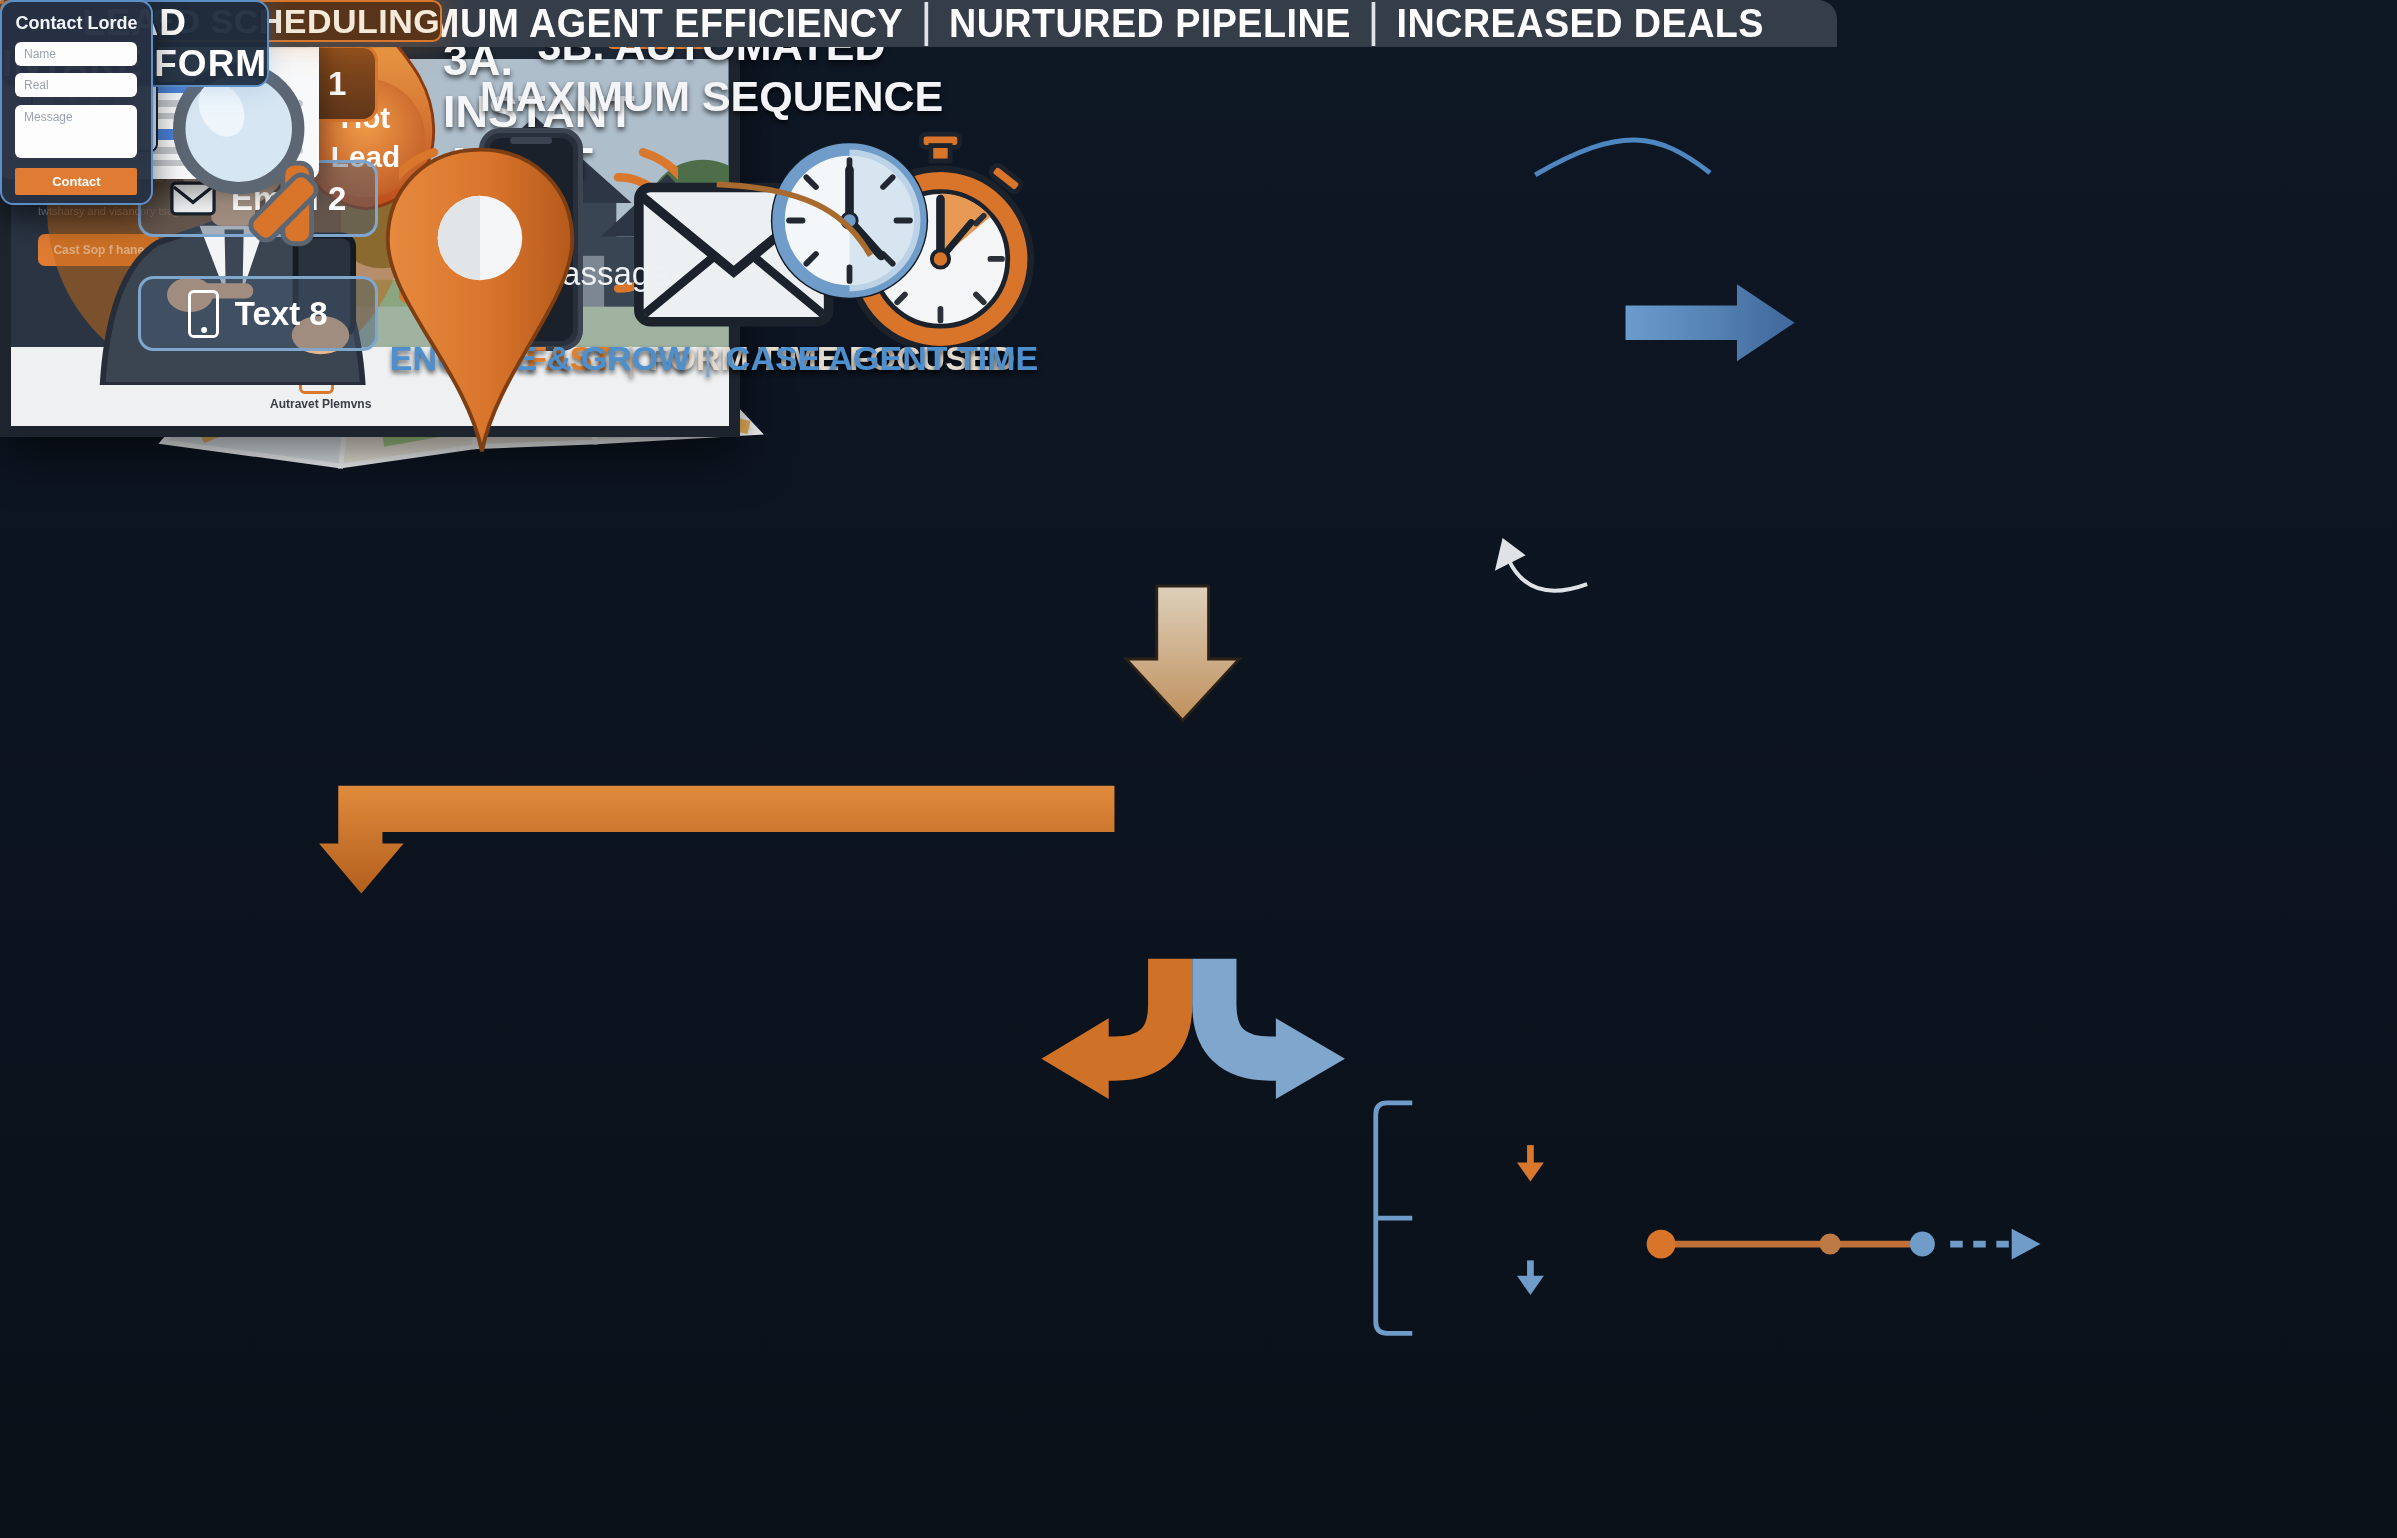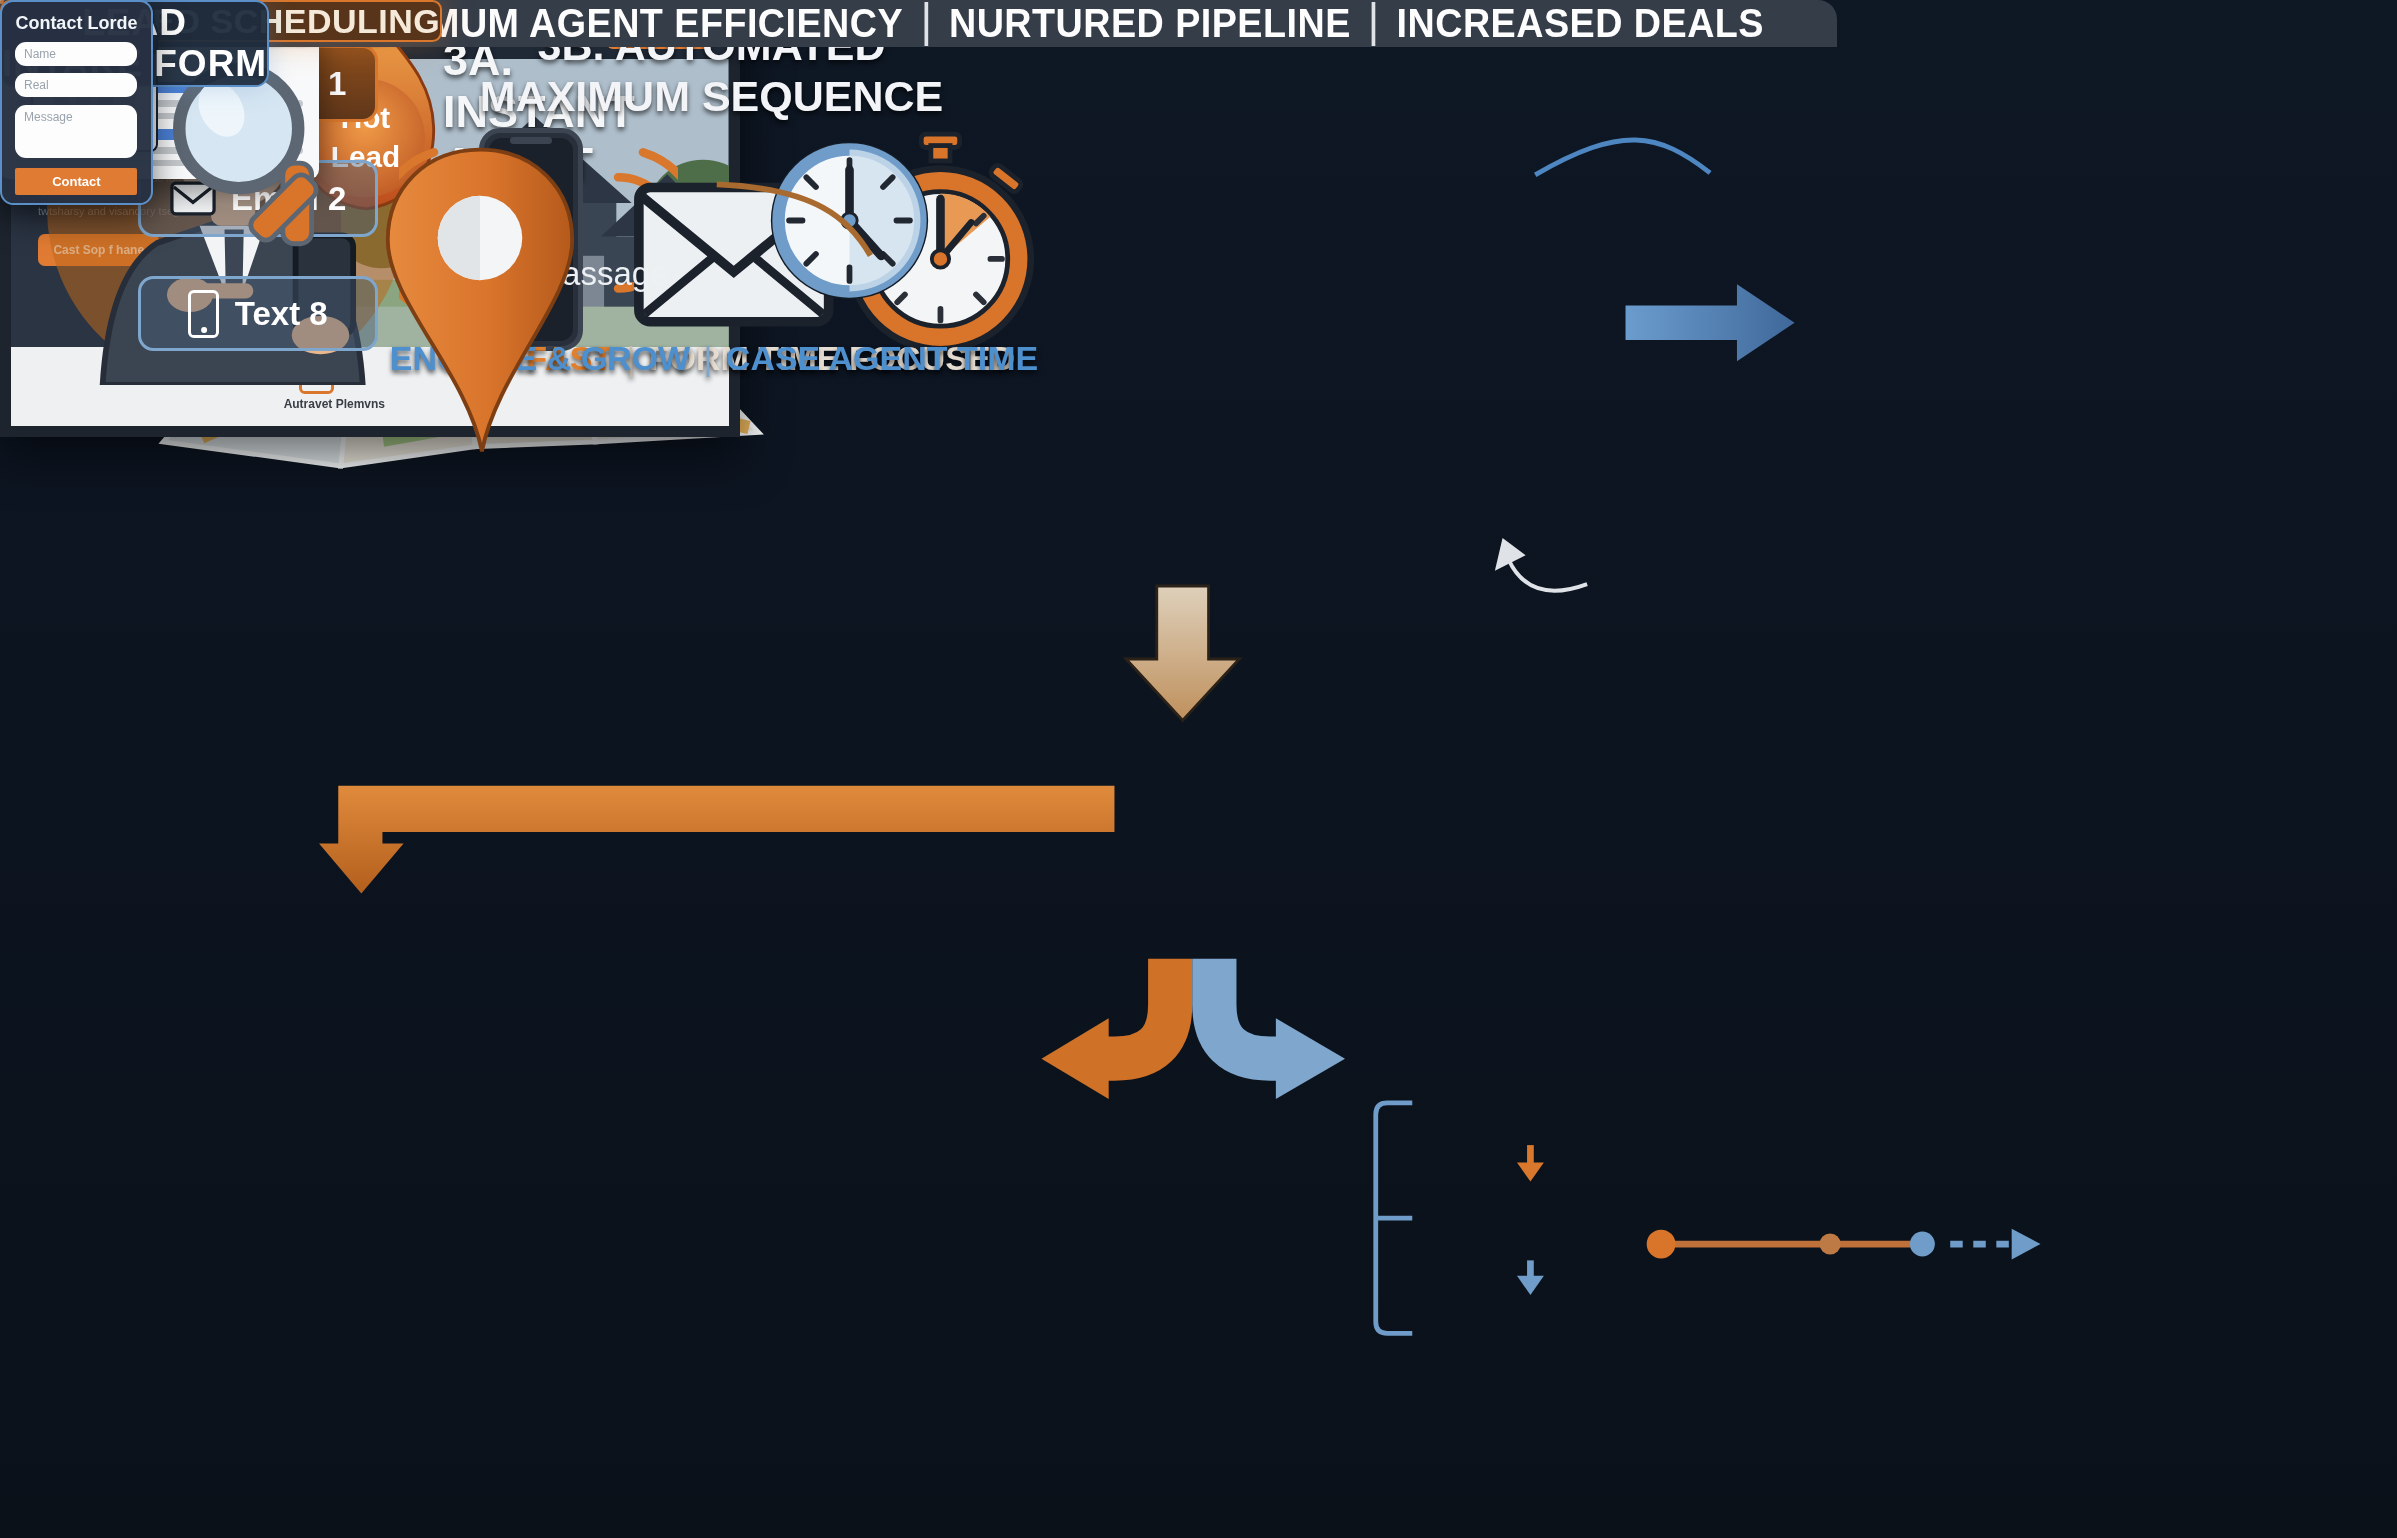--- a/index.html
+++ b/index.html
@@ -42,21 +42,21 @@
   .lap-hero-left{width:46%;padding:19px 9.6px 0 27px;box-sizing:border-box;}
   .lap-h1{font-size:40px;line-height:1.0;font-weight:700;color:#f2f4f6;text-shadow:0 1.9px 3.8px rgba(0,0,0,.5);}
   .lap-desc{margin-top:11.5px;font-size:11px;line-height:1.5;color:#8b95a3;}
   .lap-btnrow{display:flex;gap:11.5px;margin-top:15.4px;}
   .lap-btn1{background:#e07b33;border-radius:6.7px;padding:8.6px 15.4px;font-size:12px;font-weight:700;color:#fff;}
   .lap-btn2{border:1.9px solid #8e98a6;border-radius:6.7px;padding:6.7px 13.4px;font-size:12px;font-weight:700;color:#d6dce4;}
   .lap-hero-right{flex:1;}
   .lap-strip{height:79px;background:#eef0f2;position:relative;}
   .lap-check{position:absolute;left:288px;top:11.5px;width:29px;height:29px;border:3.8px solid #d9772c;
     border-radius:5.8px;color:#d9772c;font-size:23px;font-weight:700;display:flex;align-items:center;justify-content:center;}
-  .lap-featlabel{position:absolute;left:259px;top:50px;width:115px;text-align:right;font-size:12px;
+  .lap-featlabel{position:absolute;left:259px;top:50px;width:115px;text-align:left;font-size:12px;
     font-weight:700;color:#3a3f46;}
   #laptop-base{left:845;top:604;width:852;height:26;z-index:4;border-radius:3.8px 3.8px 15.4px 15.4px;
     background:linear-gradient(#f0f1f2,#aeb3b9);}
   #laptop-base .notch{width:163px;height:10.6px;margin:0 auto;background:#c2c7cb;border-radius:0 0 9.6px 9.6px;}
 
   
   #phone1{left:822;top:298;width:162;height:318;background:#323b48;border:6.7px solid #171d26;
     border-radius:25px;z-index:5;box-shadow:0 9.6px 25px rgba(0,0,0,.5);}
   .ph-screen{position:absolute;inset:4.8px;background:#f7f8fa;border-radius:17.3px;overflow:hidden;}
   .ph-notch{position:absolute;left:50%;top:0;transform:translateX(-50%);width:61px;height:10.6px;
@@ -76,21 +76,21 @@
   .cal-head{height:29px;background:#d9671f;border-radius:7.7px 7.7px 0 0;border:2.9px solid #1d242e;border-bottom:none;}
   .cal-body{height:96px;background:#f2f3f4;border-radius:0 0 7.7px 7.7px;border:2.9px solid #1d242e;border-top:none;
     display:grid;grid-template-columns:repeat(4,15.4px);grid-auto-rows:13.4px;gap:6.7px;justify-content:center;
     align-content:center;}
   .cal-cell{background:#b9bec4;}
   .cal-ring{position:absolute;top:-11.5px;width:11.5px;height:25px;background:#f4f5f6;border:2.9px solid #1d242e;border-radius:5.8px;}
 
   #contact-card{left:1328;top:368;width:218;height:240;background:rgba(38,49,66,.97);border:2.9px solid #5b8fc7;
     border-radius:13.4px;z-index:8;box-shadow:0 11.5px 33px rgba(0,0,0,.55);padding:7.7px 13.4px;box-sizing:border-box;}
   .cf-title{text-align:center;font-size:18px;font-weight:700;color:#f2f5f8;margin:3.8px 0 1.9px;}
-  .cf-field{background:#fdfdfd;border-radius:11px;margin-top:7.7px;padding:4.8px 8.6px;font-size:12px;color:#9aa3ad;}
+  .cf-field{background:#fdfdfd;border-radius:6px;margin-top:7.7px;padding:4.8px 8.6px;font-size:12px;color:#9aa3ad;}
   .cf-msg{height:44px;}
   .cf-btn{margin-top:9.6px;background:#e07b33;border-radius:2px;height:27px;color:#fff;
     font-size:13px;font-weight:700;}
   #leadintake-badge{left:1548;top:420;width:272;height:128;background:rgba(30,44,62,.95);
     border:2.9px solid #5b8fc7;border-radius:13.4px;z-index:7;font-size:37px;line-height:1.12;font-weight:800;
     text-align:center;letter-spacing:1px;box-shadow:0 0 27px rgba(90,140,200,.28);}
   #integrated-note{left:1660;top:542;width:300;font-size:26px;line-height:1.3;color:#eef1f5;z-index:3;}
 
   
   #magnifier-node{left:1782;top:138;width:104;height:104;border-radius:50%;border:5.8px solid #4d86c0;

